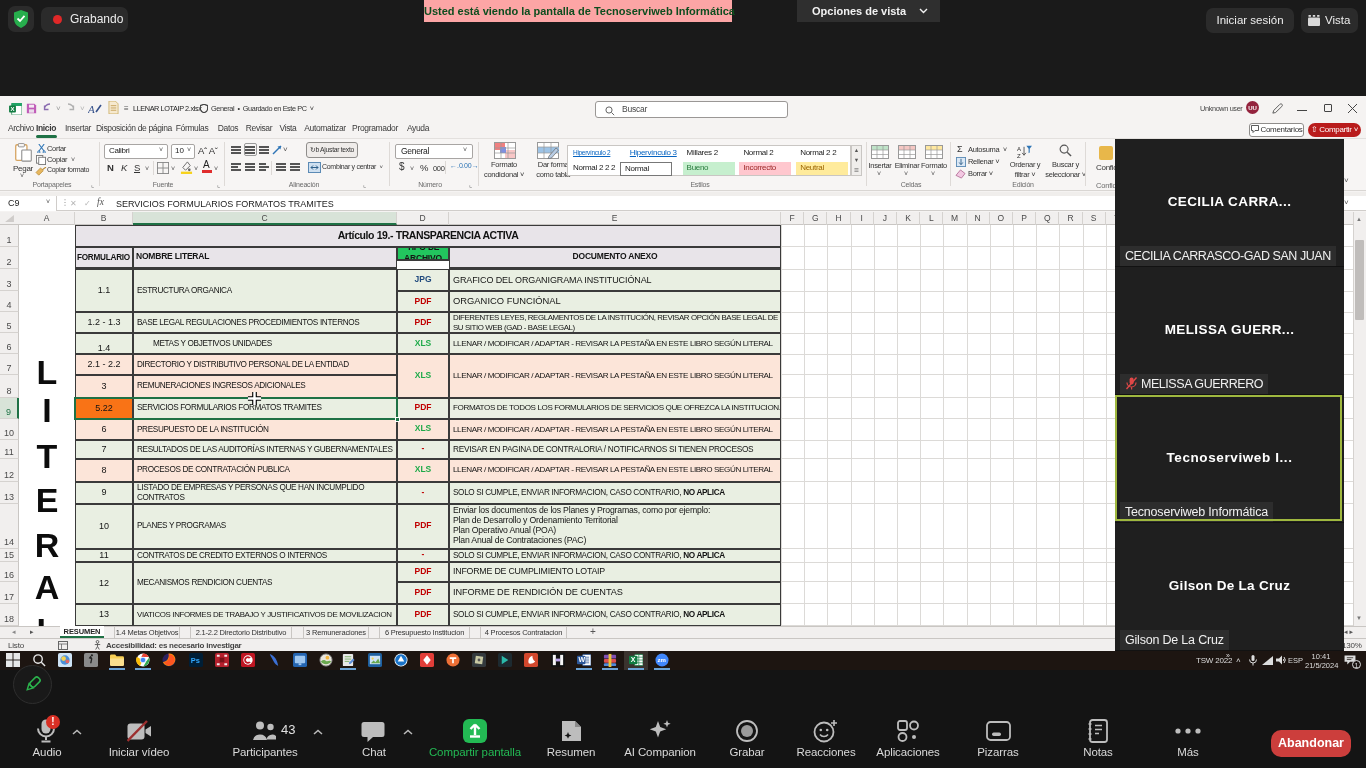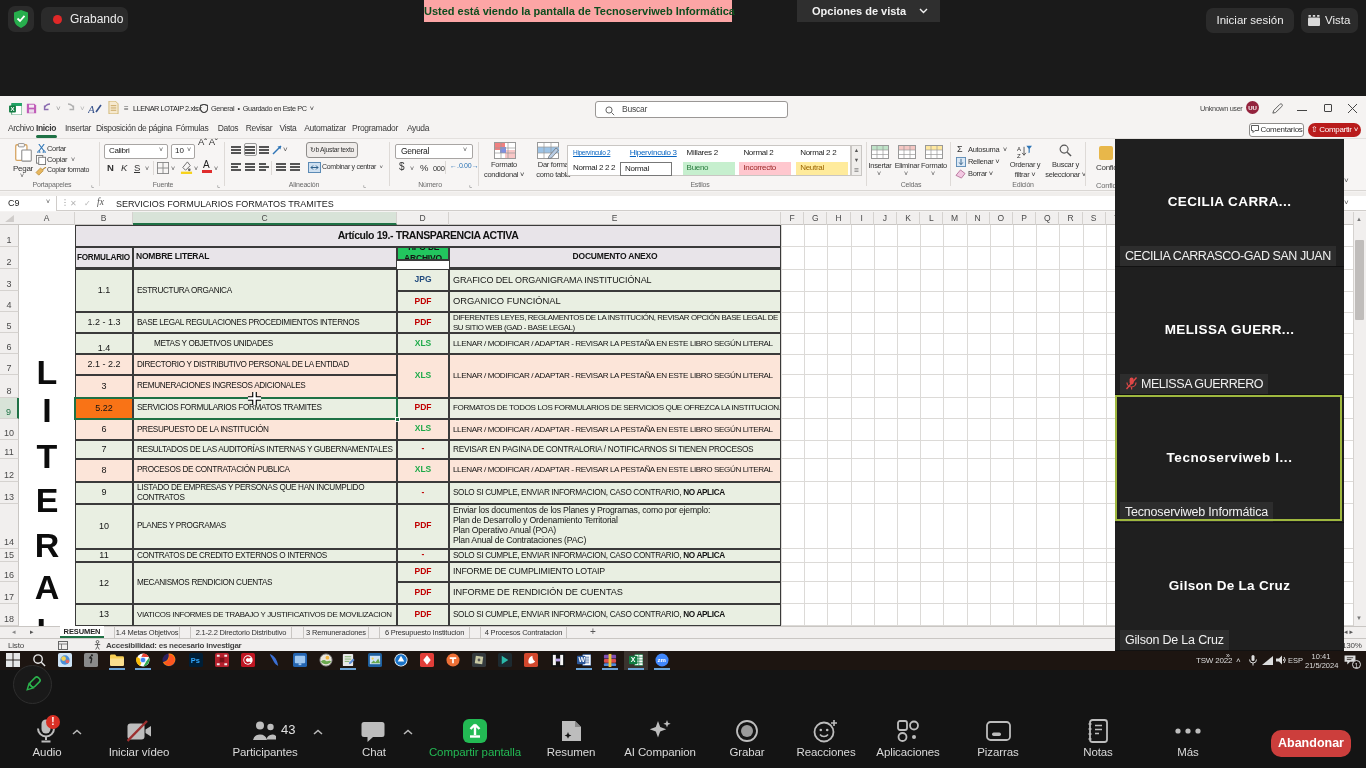--- a/index.html
+++ b/index.html
@@ -131,21 +131,21 @@
 <div class="ab nw" style="left:91px;top:181px;font-size:7px;letter-spacing:0px;color:#777;font-weight:normal;">⌞</div>
 <div class="ab" style="left:99px;top:142px;width:1px;height:44px;background:#dedad7;"></div>
 <div class="ab" style="left:104px;top:144px;width:64px;height:15px;background:#fff;border:1px solid #a8a5a3;border-radius:2px;">
     <span class="ab nw" style="left:4px;top:1px;font-size:8px;letter-spacing:-0.3px;color:#222;">Calibri</span>
     <span class="ab" style="left:54px;top:1px;font-size:7px;color:#555;">˅</span>
   </div>
 <div class="ab" style="left:171px;top:144px;width:24px;height:15px;background:#fff;border:1px solid #a8a5a3;border-radius:2px;">
     <span class="ab nw" style="left:3px;top:1px;font-size:8px;color:#222;">10</span>
     <span class="ab" style="left:15px;top:1px;font-size:7px;color:#555;">˅</span>
   </div>
-<div class="ab nw" style="left:198px;top:136px;font-size:9.5px;letter-spacing:-0.3px;color:#333;">Aˆ Aˇ</div>
+<div class="ab nw" style="left:198px;top:145px;font-size:9.5px;letter-spacing:-0.3px;color:#333;">Aˆ Aˇ</div>
 <div class="ab nw" style="left:107px;top:162px;font-size:9.5px;letter-spacing:-0.3px;color:#333;"><b>N</b></div>
 <div class="ab nw" style="left:121px;top:162px;font-size:9.5px;letter-spacing:-0.3px;color:#333;"><i>K</i></div>
 <div class="ab nw" style="left:134px;top:162px;font-size:9.5px;letter-spacing:-0.3px;color:#333;"><u>S</u></div>
 <div class="ab nw" style="left:145px;top:165px;font-size:7px;letter-spacing:0px;color:#555;font-weight:normal;">˅</div>
 <div class="ab" style="left:153px;top:161px;width:1px;height:14px;background:#dcd8d5;"></div>
 <svg class="ab" style="left:157px;top:162px" width="12" height="12" viewBox="0 0 13 13">
     <rect x="0.5" y="0.5" width="12" height="12" fill="none" stroke="#888"></rect>
     <path d="M6.5 0 V13 M0 6.5 H13" stroke="#888"></path>
   </svg>
 <div class="ab nw" style="left:171px;top:165px;font-size:7px;letter-spacing:0px;color:#555;font-weight:normal;">˅</div>
@@ -508,21 +508,21 @@
       <span style="font-size:7.9px;font-weight:normal;color:#141414;line-height:1.25;letter-spacing:-0.4px;padding-left:3px;text-align:left;">DIFERENTES LEYES, REGLAMENTOS DE LA INSTITUCIÓN, REVISAR OPCIÓN BASE LEGAL DE<br>SU SITIO WEB (GAD - BASE LEGAL)</span>
     </div>
   </div>
 <div class="ab" style="left:75px;top:333px;width:58px;height:21px;background:#e9efe2;border:1px solid #3a3a3a;">
     <div style="width:100%;height:100%;overflow:hidden;display:flex;align-items:flex-end;justify-content:center;">
       <span style="font-size:9px;font-weight:normal;color:#141414;line-height:1.12;letter-spacing:0px;padding-left:0px;text-align:center;white-space:nowrap;">1.4</span>
     </div>
   </div>
 <div class="ab" style="left:133px;top:333px;width:264px;height:21px;background:#e9efe2;border:1px solid #3a3a3a;">
     <div style="width:100%;height:100%;overflow:hidden;display:flex;align-items:center;justify-content:flex-start;">
-      <span style="font-size:8.2px;font-weight:normal;color:#141414;line-height:1.15;letter-spacing:-0.35px;padding-left:12px;text-align:left;white-space:nowrap;margin-left:8px;">METAS Y OBJETIVOS UNIDADES</span>
+      <span style="font-size:8.2px;font-weight:normal;color:#141414;line-height:1.15;letter-spacing:-0.35px;padding-left:19px;text-align:left;white-space:nowrap;">METAS Y OBJETIVOS UNIDADES</span>
     </div>
   </div>
 <div class="ab" style="left:397px;top:333px;width:52px;height:21px;background:#e9efe2;border:1px solid #3a3a3a;">
     <div style="width:100%;height:100%;overflow:hidden;display:flex;align-items:center;justify-content:center;">
       <span style="font-size:8.5px;font-weight:bold;color:#1faa4a;line-height:1.12;letter-spacing:0px;padding-left:0px;text-align:center;white-space:nowrap;">XLS</span>
     </div>
   </div>
 <div class="ab" style="left:449px;top:333px;width:332px;height:21px;background:#e9efe2;border:1px solid #3a3a3a;">
     <div style="width:100%;height:100%;overflow:hidden;display:flex;align-items:center;justify-content:flex-start;">
       <span style="font-size:8.1px;font-weight:normal;color:#141414;line-height:1.12;letter-spacing:-0.4px;padding-left:3px;text-align:left;white-space:nowrap;">LLENAR / MODIFICAR / ADAPTAR - REVISAR LA PESTAÑA EN ESTE LIBRO SEGÚN LITERAL</span>

